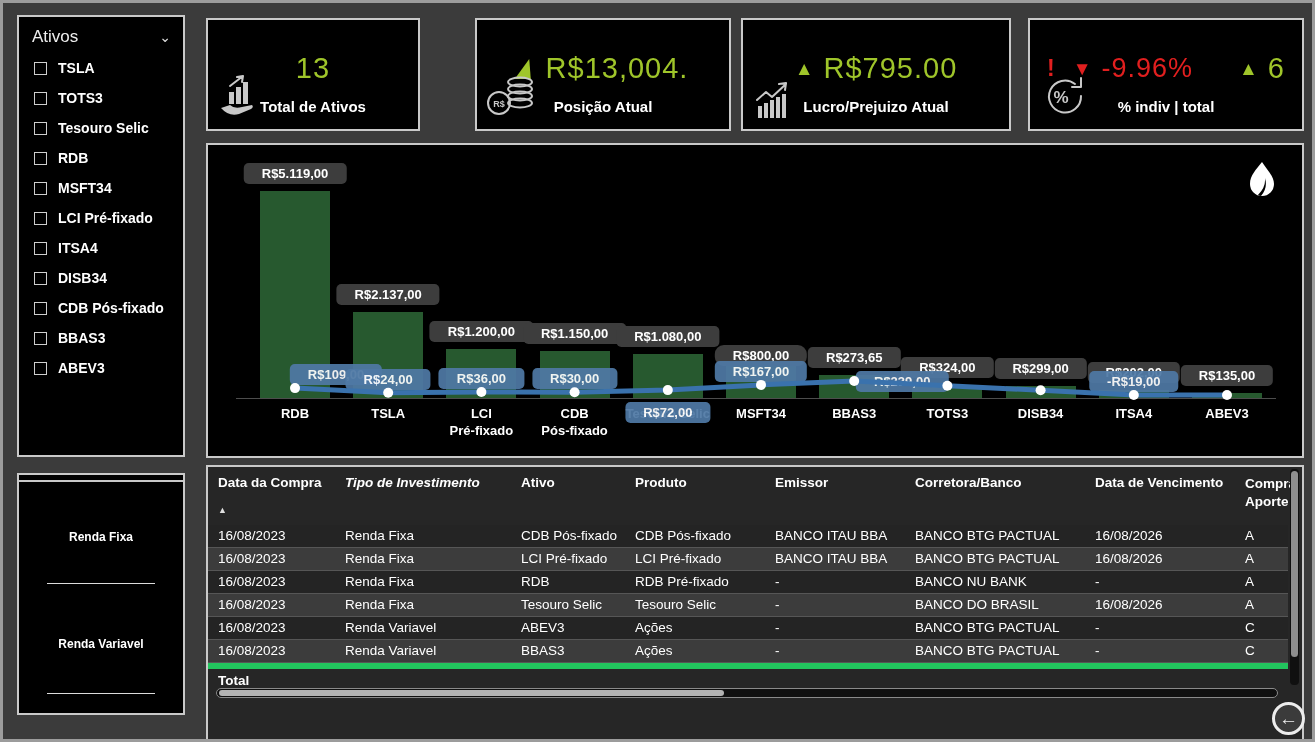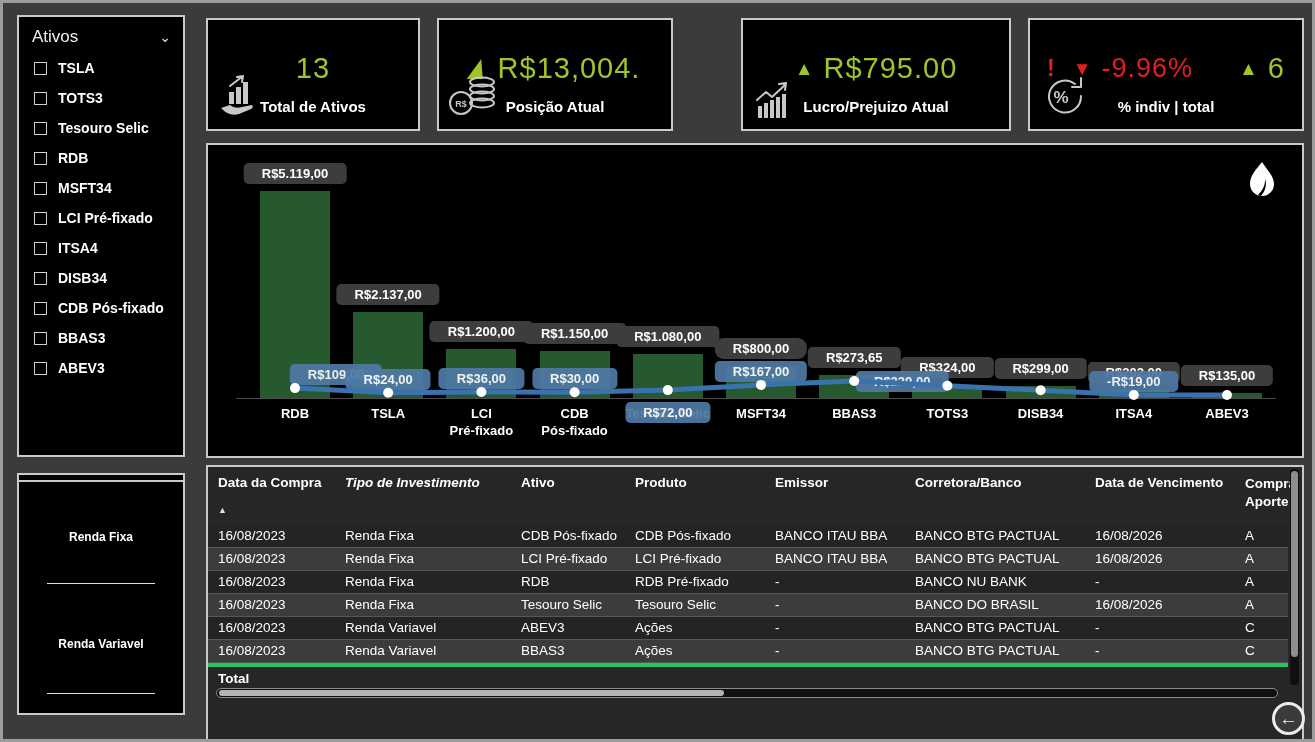--- a/index.html
+++ b/index.html
@@ -19,21 +19,21 @@
   .chk{width:13px;height:13px;border:1px solid #cfcfcf;background:#000;flex:0 0 auto}
 
   
   .nav{left:14px;top:470px;width:168px;height:242px}
   .nav::before{content:"";position:absolute;left:0;right:0;top:5px;border-top:2px solid var(--panel-border)}
   .nav-btn{position:absolute;left:0;right:0;text-align:center;font-weight:bold;font-size:12px;cursor:pointer}
   .nav-line{position:absolute;left:28px;right:28px;border-top:1px solid #dcdcdc}
 
   
   .card{top:15px;height:113px}
-  .c1{left:203px;width:214px}.c2{left:434px;width:236px}.c3{left:738px;width:270px}.c4{left:1025px;width:276px}
+  .c1{left:203px;width:214px}.c2{left:472px;width:256px}.c3{left:738px;width:270px}.c4{left:1025px;width:276px}
   .card-label{position:absolute;bottom:14px;left:0;right:0;text-align:center;font-weight:bold;font-size:15px;color:#fff}
   .card-icon{position:absolute;left:7px;bottom:7px}
   .bigval{position:absolute;top:32px;left:0;right:0;text-align:center;font-size:29px;color:var(--green);letter-spacing:1px}
   .valrow{position:absolute;top:32px;left:0;right:0;display:flex;justify-content:center;align-items:center;gap:10px}
   .wedge{width:0;height:0;border-left:8px solid transparent;border-right:8px solid transparent;border-bottom:20px solid var(--green);transform:skewX(-18deg);margin-right:2px;overflow:hidden}
   .tri-up{color:var(--green);font-size:19px}
   .tri-down{color:var(--red);font-size:19px}
   .gv{color:var(--green);font-size:29px;letter-spacing:1px}
   .rv{color:var(--red);font-size:27px;letter-spacing:1px}
   .warn{color:var(--red);font-size:23px;font-weight:bold;margin-right:8px}
@@ -50,21 +50,21 @@
   .flame{position:absolute;right:26px;top:16px;z-index:7}
 
   
   .tableP{left:203px;top:462px;width:1098px;height:294px;background:#262626}
   .thead{position:absolute;left:0;right:0;top:0;height:58px;background:#262626;font-weight:bold;font-size:13.5px}
   .th{position:absolute;top:8px;white-space:nowrap}
   .th.wrap{white-space:normal;width:52px;line-height:1.3;overflow:hidden}
   .sorticon{position:absolute;left:10px;top:38px;font-size:9px;color:#e0e0e0}
   .trow{position:absolute;left:0;right:14px;height:23px;font-size:13.5px}
   .trow span{position:absolute;line-height:22px;white-space:nowrap}
-  .total{position:absolute;left:0;right:14px;top:196px;height:24px;border-top:4px solid #22c55e;font-weight:bold;font-size:13.5px}
+  .total{position:absolute;left:0;right:14px;top:196px;height:24px;border-top:6px solid #22c55e;font-weight:bold;font-size:13.5px}
   .total span{position:absolute;left:10px;line-height:24px}
   .hscroll{position:absolute;left:8px;right:24px;top:221px;height:10px;border:1px solid #8a8a8a;border-radius:5px;background:#101010}
   .hthumb{position:absolute;left:2px;top:1px;width:505px;height:6px;background:#b3b3b3;border-radius:3px}
   .vscroll{position:absolute;right:3px;top:2px;width:9px;height:216px;background:#101010;border-radius:4px}
   .vthumb{position:absolute;left:1px;top:2px;width:7px;height:186px;background:#8e8e8e;border-radius:4px}
 
   
   .back{position:absolute;left:1269px;top:699px;width:33px;height:33px;border:3px solid #ededed;border-radius:50%;display:flex;align-items:center;justify-content:center;font-size:19px;font-weight:bold;color:#ededed;cursor:pointer;background:#3b3b3b}
 
   svg .ic{stroke:#c8c8c8;fill:none;stroke-width:2;stroke-linecap:round;stroke-linejoin:round}
@@ -201,21 +201,21 @@
         <div class="bar" style="left: 238.4px; top: 204px; width: 70px; height: 49px;"></div>
         <div class="pill" style="left: 273.4px; top: 176px;">R$1.200,00</div>
         <div class="tick" style="left: 273.4px;">LCI<br>Pré-fixado</div>
         <div class="bar" style="left: 331.6px; top: 206px; width: 70px; height: 47px;"></div>
         <div class="pill" style="left: 366.6px; top: 178px;">R$1.150,00</div>
         <div class="tick" style="left: 366.6px;">CDB<br>Pós-fixado</div>
         <div class="bar" style="left: 424.8px; top: 209px; width: 70px; height: 44px;"></div>
         <div class="pill" style="left: 459.8px; top: 181px;">R$1.080,00</div>
         <div class="tick" style="left: 459.8px;">Tesouro Selic</div>
         <div class="bar" style="left: 518px; top: 221px; width: 70px; height: 32px;"></div>
-        <div class="pill" style="left: 553px; top: 193px; border-radius: 9px;">R$800,00</div>
+        <div class="pill" style="left: 553px; top: 200px; border-radius: 9px;">R$800,00</div>
         <div class="tick" style="left: 553px;">MSFT34</div>
         <div class="bar" style="left: 611.2px; top: 230px; width: 70px; height: 23px;"></div>
         <div class="pill" style="left: 646.2px; top: 202px;">R$273,65</div>
         <div class="tick" style="left: 646.2px;">BBAS3</div>
         <div class="bar" style="left: 704.4px; top: 240px; width: 70px; height: 13px;"></div>
         <div class="pill" style="left: 739.4px; top: 212px;">R$324,00</div>
         <div class="tick" style="left: 739.4px;">TOTS3</div>
         <div class="bar" style="left: 797.6px; top: 241px; width: 70px; height: 12px;"></div>
         <div class="pill" style="left: 832.6px; top: 213px;">R$299,00</div>
         <div class="tick" style="left: 832.6px;">DISB34</div>

